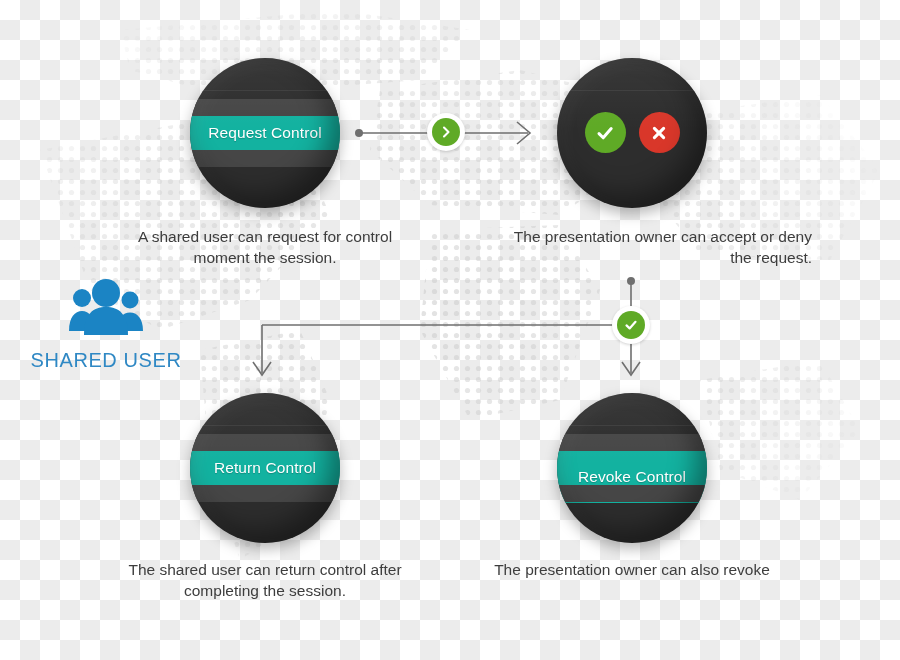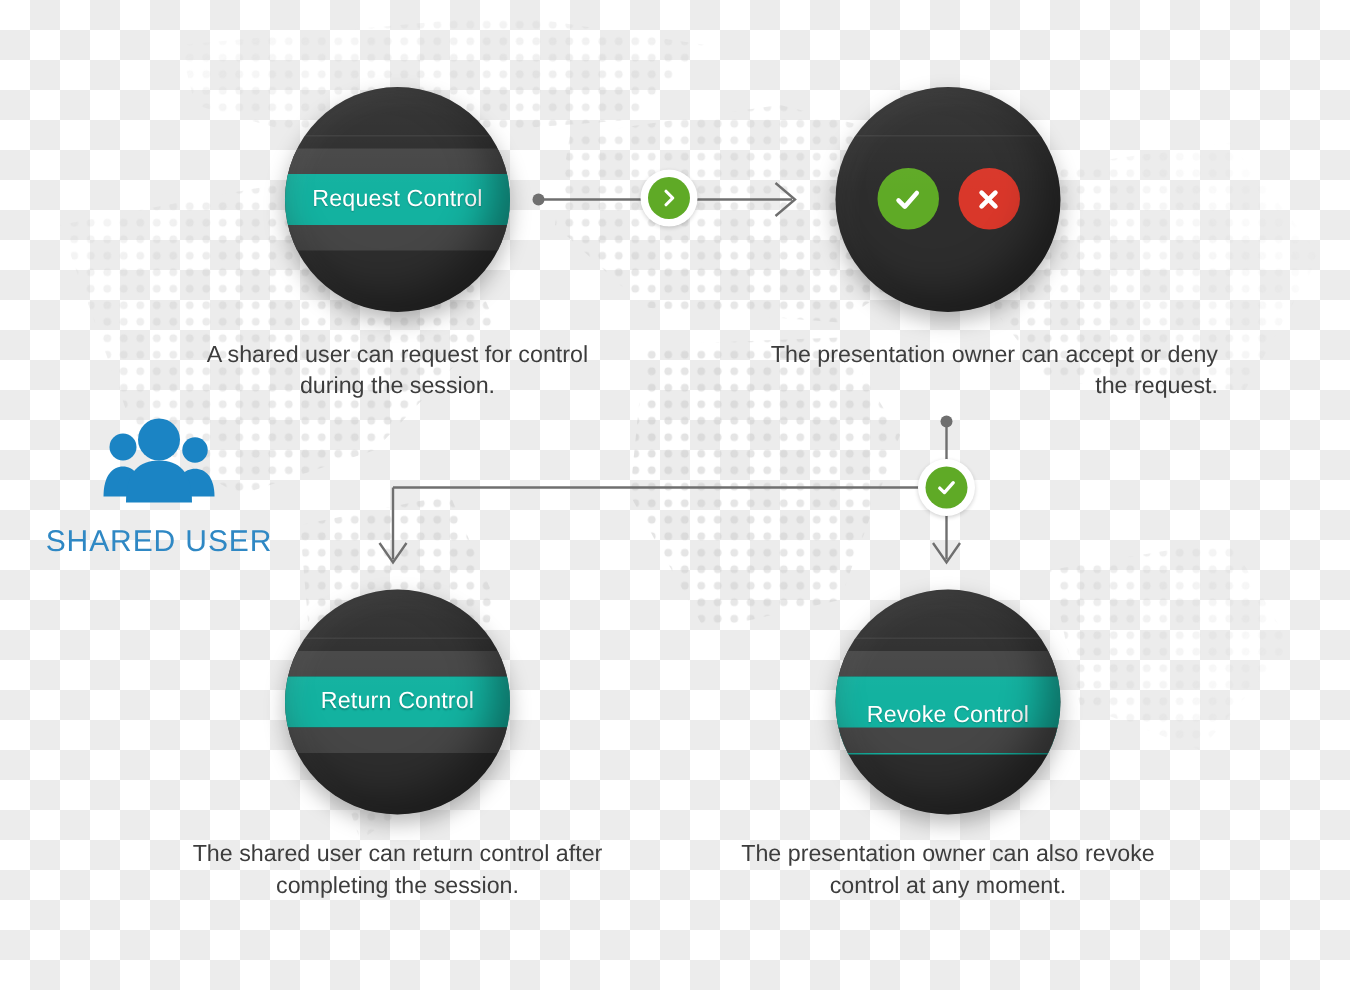--- a/index.html
+++ b/index.html
@@ -259,36 +259,35 @@
     <div class="band-teal" style="top:58px; height:52px; background:#13b2a0;">
       <span class="node-label">Revoke Control</span>
     </div>
     <div class="band-gray" style="top:92px; height:17px;"></div>
     <div class="gloss"></div>
     <div class="edge-shade"></div>
   </div>
 
   <div class="caption" style="left:85px; top:226px; width:360px;">
     <div>A shared user can request for control</div>
-    <div>during the session.</div>
+    <div>moment the session.</div>
   </div>
 
   <div class="caption" style="left:452px; top:226px; width:360px;text-align:right;">
     <div>The presentation owner can accept or deny</div>
     <div>the request.</div>
   </div>
 
   <div class="caption" style="left:85px; top:559px; width:360px;">
     <div>The shared user can return control after</div>
     <div>completing the session.</div>
   </div>
 
   <div class="caption" style="left:452px; top:559px; width:360px;">
     <div>The presentation owner can also revoke</div>
-    <div>control at any moment.</div>
   </div>
 
   <div class="role shared" style="left:16px; top:276px; width:180px;">
     <svg width="76" height="62" viewBox="0 0 76 62" xmlns="http://www.w3.org/2000/svg">
       <g fill="#1b84c4">
 
         <circle cx="14" cy="22" r="9"></circle>
         <path d="M1,55 C1,41 7,35 14,35 C21,35 27,41 27,55 Z"></path>
 
         <circle cx="62" cy="24" r="8.5"></circle>

